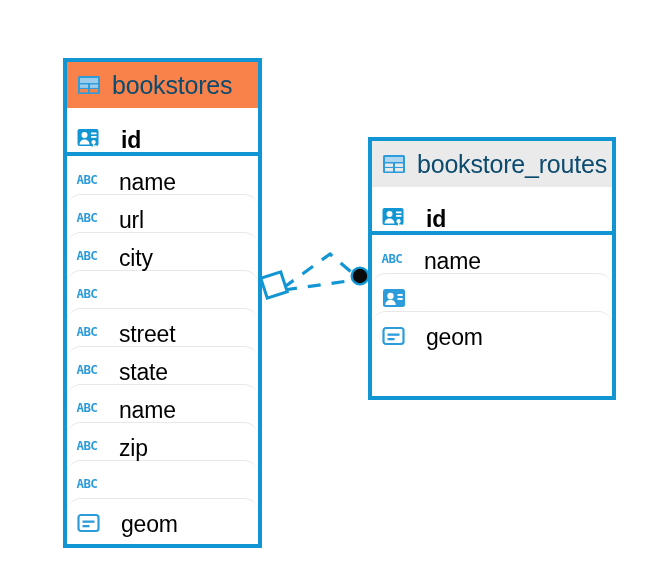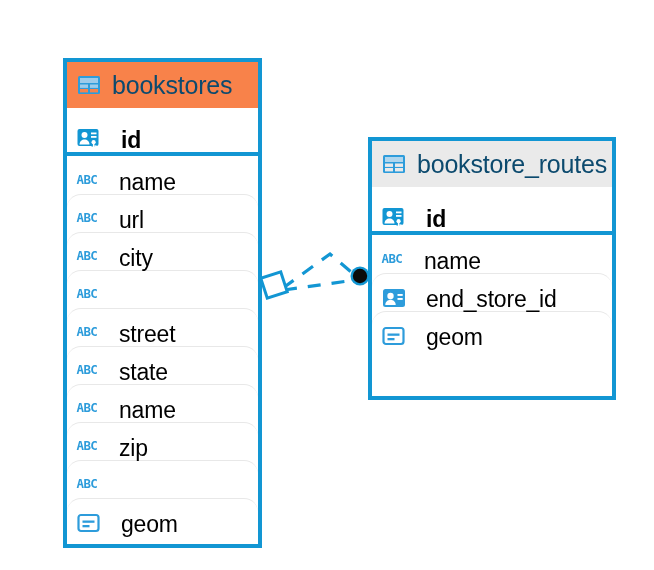--- a/index.html
+++ b/index.html
@@ -300,21 +300,20 @@
       <div class="field">
         <span class="ico">
           <svg viewBox="0 0 26 26" xmlns="http://www.w3.org/2000/svg">
             <rect x="2" y="4" width="22" height="18" rx="2.5" fill="#2D9CDB"></rect>
             <circle cx="9.5" cy="11" r="3.2" fill="#ffffff"></circle>
             <path d="M4.3 20c0-3.1 2.4-5.2 5.2-5.2s5.2 2.1 5.2 5.2z" fill="#ffffff"></path>
             <rect x="16.5" y="9" width="5.2" height="1.9" fill="#ffffff"></rect>
             <rect x="16.5" y="13" width="5.2" height="1.9" fill="#ffffff"></rect>
           </svg>
         </span>
-        <span class="fname">end_store_id</span>
       </div>
 
       <div class="field">
         <span class="ico">
           <svg viewBox="0 0 26 26" xmlns="http://www.w3.org/2000/svg">
             <rect x="2.5" y="5" width="20" height="16" rx="2.5" fill="#ffffff" stroke="#2D9CDB" stroke-width="2.2"></rect>
             <rect x="6.5" y="10.5" width="12" height="2.3" fill="#2D9CDB"></rect>
             <rect x="6.5" y="15" width="7" height="2.3" fill="#2D9CDB"></rect>
           </svg>
         </span>

